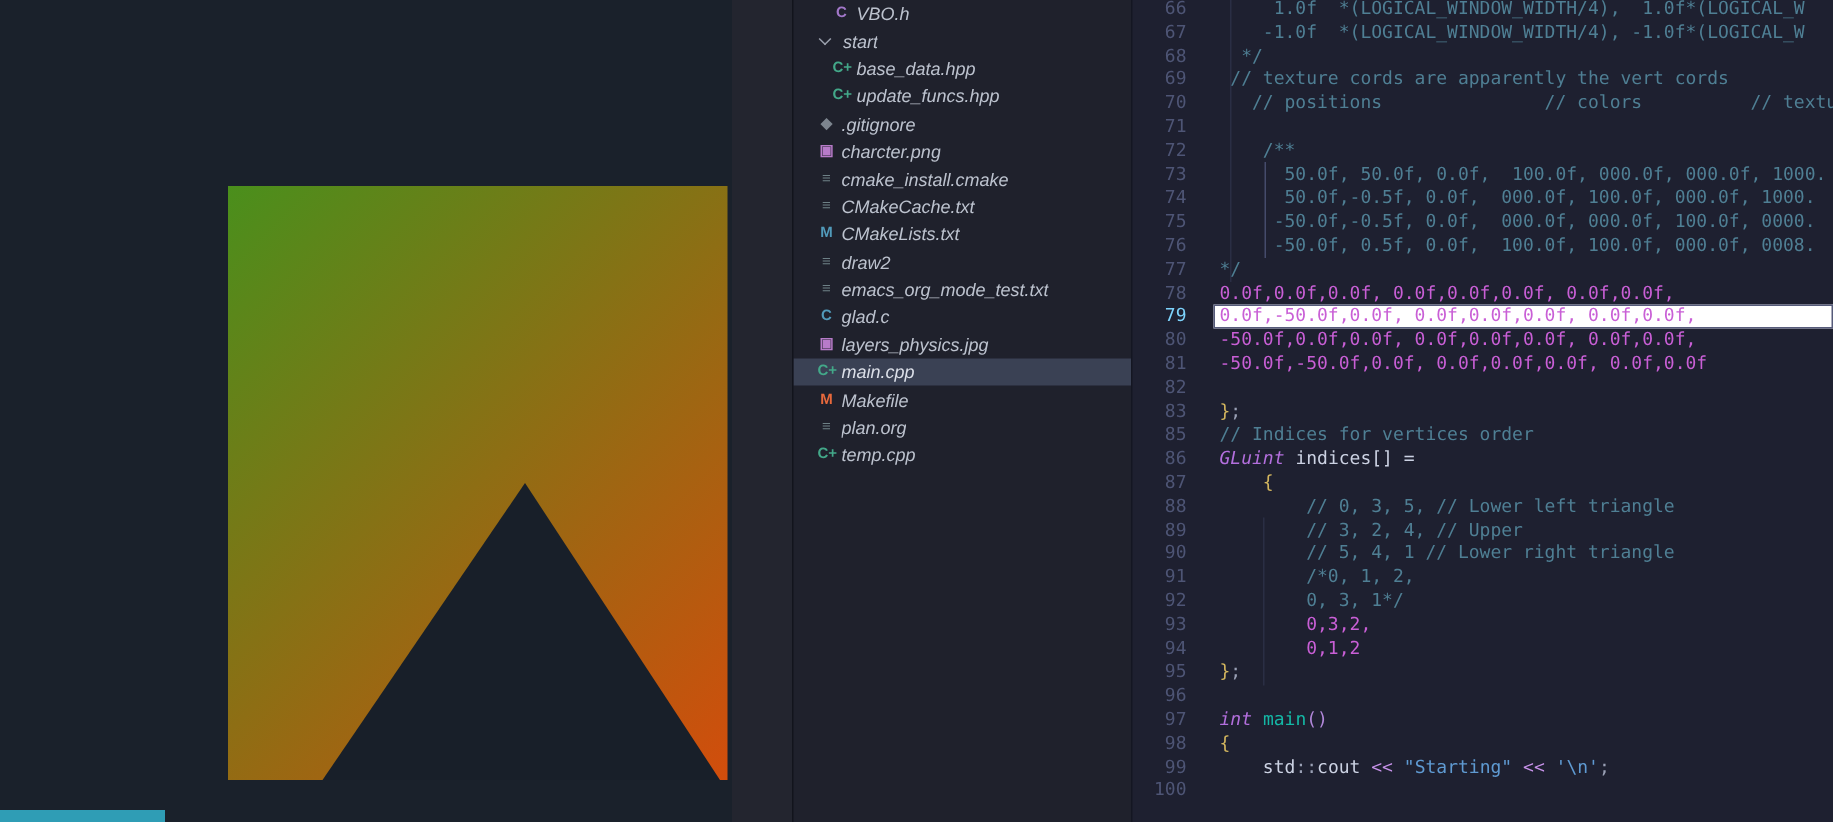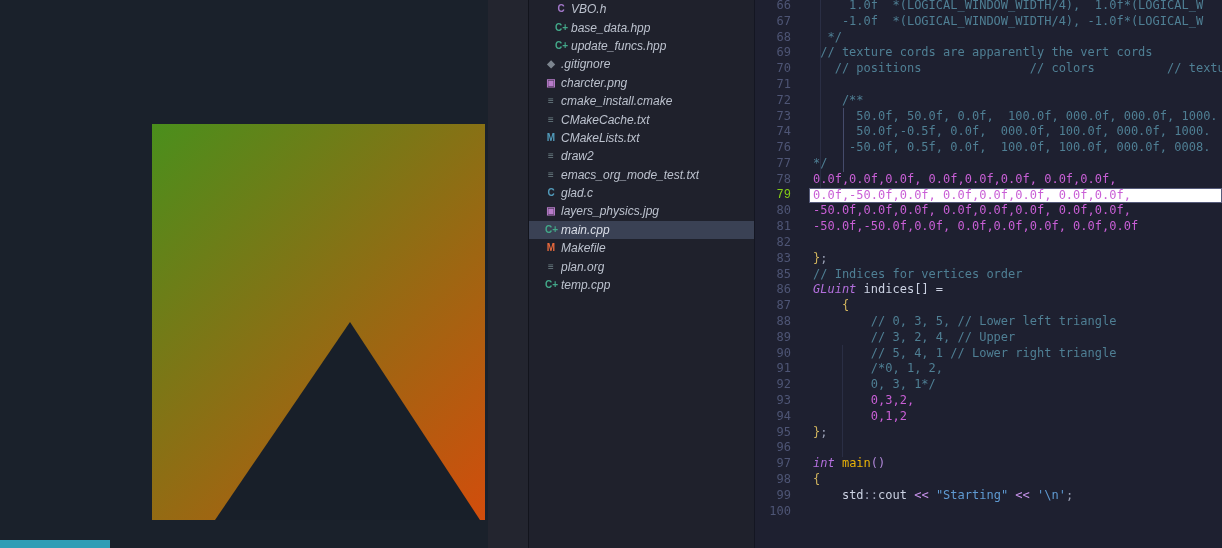--- a/index.html
+++ b/index.html
@@ -21,27 +21,27 @@
   .fname{overflow:hidden;text-overflow:ellipsis;font-style:italic;}
 
   
   .editor{position:absolute;left:754px;top:0;width:468px;height:548px;background:#1e2030;border-left:1px solid #141622;box-sizing:border-box;overflow:hidden;}
   .guide{position:absolute;width:1px;background:#2a2e44;}
   .guide.bright{background:#454b6b;}
   .code-rows{position:absolute;left:0;top:-2px;right:0;}
   .code-row{display:flex;height:15.8px;font-family:"DejaVu Sans Mono",monospace;font-size:12px;line-height:15.8px;}
   .ln{flex:0 0 46px;box-sizing:border-box;padding-right:10px;text-align:right;color:#4e5575;user-select:none;}
   .code{flex:1;white-space:pre;margin-left:8px;padding-left:4px;overflow:hidden;}
-  .code-row.active .ln{color:#84cc16;font-family:Liberation Mono, monospace;}
+  .code-row.active .ln{color:#7dd3fc;}
   .code-row.active .code{background:#ffffff;outline:1px solid #565b7a;outline-offset:-1px;}
 
   .tok-cmt{color:#4f7f94;}
   .tok-num{color:#c95fd6;text-align:center;}
   .tok-kw{color:#b36fdd;font-style:italic;}
-  .tok-fn{color:#eab308;}
+  .tok-fn{color:#14b8a6;}
   .tok-str{color:#5f9ad2;}
   .tok-op{color:#c792ea;}
   .tok-brace{color:#d2b55e;}
   .tok-semi{color:#9aa0b5;}
   .tok-plain{color:#ccd2e3;}
   .tok-ident{color:#ccd2e3;}
   .tok-paren{color:#b187d9;}
 </style>
 </head>
 <body>
@@ -57,20 +57,24 @@
 
   <div class="taskbar-frag" id="taskbar-frag" style="background: rgb(47, 157, 181);"></div>
   <div class="activity-strip"></div>
 
   <div class="explorer">
     <div id="file-list">
         <div class="file-row" style="padding-left: 26px;">
           <span class="ficon" style="color: rgb(162, 119, 201);">C</span>
           <span class="fname">VBO.h</span>
         </div>
+        <div class="file-row" style="padding-left: 16px;">
+          <span class="chev"></span>
+          <span class="fname">start</span>
+        </div>
         <div class="file-row" style="padding-left: 26px;">
           <span class="ficon" style="color: rgb(67, 168, 137);">C+</span>
           <span class="fname">base_data.hpp</span>
         </div>
         <div class="file-row" style="padding-left: 26px;">
           <span class="ficon" style="color: rgb(67, 168, 137);">C+</span>
           <span class="fname">update_funcs.hpp</span>
         </div>
         <div class="file-row" style="padding-left: 16px;">
           <span class="ficon" style="color: rgb(125, 133, 143);">◆</span>
@@ -162,20 +166,24 @@
         </div>
         <div class="code-row">
           <span class="ln">73</span>
           <span class="code"><span class="tok-cmt">      50.0f, 50.0f, 0.0f,  100.0f, 000.0f, 000.0f, 1000.</span></span>
         </div>
         <div class="code-row">
           <span class="ln">74</span>
           <span class="code"><span class="tok-cmt">      50.0f,-0.5f, 0.0f,  000.0f, 100.0f, 000.0f, 1000.</span></span>
         </div>
         <div class="code-row">
+          <span class="ln">75</span>
+          <span class="code"><span class="tok-cmt">     -50.0f,-0.5f, 0.0f,  000.0f, 000.0f, 100.0f, 0000.</span></span>
+        </div>
+        <div class="code-row">
           <span class="ln">76</span>
           <span class="code"><span class="tok-cmt">     -50.0f, 0.5f, 0.0f,  100.0f, 100.0f, 000.0f, 0008.</span></span>
         </div>
         <div class="code-row">
           <span class="ln">77</span>
           <span class="code"><span class="tok-cmt">*/</span></span>
         </div>
         <div class="code-row">
           <span class="ln">78</span>
           <span class="code"><span class="tok-num">0.0f,0.0f,0.0f, 0.0f,0.0f,0.0f, 0.0f,0.0f,</span></span>

